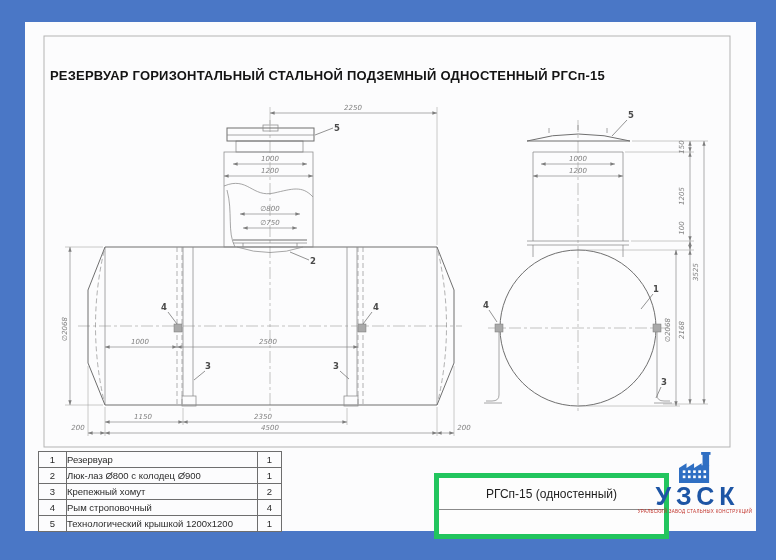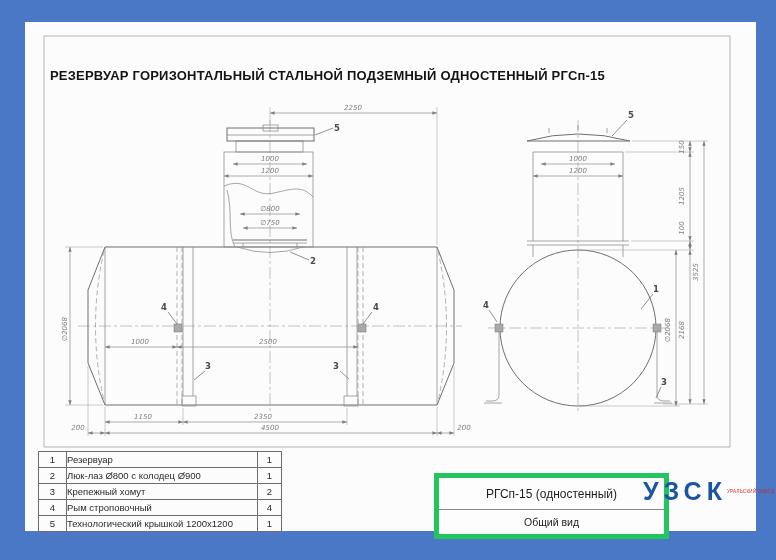--- a/index.html
+++ b/index.html
@@ -36,21 +36,21 @@
   
   .tblock{position:absolute;left:405px;top:473px;width:225px;height:56px;
           border:5px solid #22c55e;background:#fdfdfd;margin-left:29px;}
   .tblock .r1{height:31px;border-bottom:1px solid #8a8a8a;display:flex;align-items:center;
               justify-content:center;font-size:12px;color:#1e1e1e;}
   .tblock .r2{height:24px;display:flex;align-items:center;justify-content:center;
               font-size:10.5px;color:#1e1e1e;}
 
   
   .logo{position:absolute;left:638px;top:452px;width:114px;height:76px;
-        display:flex;align-items:center;justify-content:flex-start;}
+        display:flex;flex-direction:column;align-items:center;justify-content:flex-start;}
   .logo .abbr{font-size:25px;font-weight:bold;color:#1d55a5;letter-spacing:5px;
               line-height:22px;margin-top:1px;text-indent:5px;}
   .logo .tag{font-size:4.5px;color:#c03028;letter-spacing:.3px;white-space:nowrap;margin-top:2px;}
 </style>
 </head>
 <body>
 
 <div class="sheet"></div>
 
 <svg class="canvas" width="776" height="560" viewBox="0 0 776 560">
@@ -253,21 +253,20 @@
     <tr>
       <td class="num">5</td>
       <td class="nm">Технологический крышкой 1200x1200</td>
       <td class="qty">1</td>
     </tr>
   </tbody>
 </table>
 
 <div class="tblock">
   <div class="r1">РГСп-15 (одностенный)</div>
-  <div class="r2">Общий вид</div>
 </div>
 
 <div class="logo">
   <svg width="44" height="32" viewBox="0 0 44 34">
     <rect x="28.5" y="0" width="10" height="3" fill="#2f6fc3"></rect>
     <rect x="30" y="2" width="7" height="13" fill="#2f6fc3"></rect>
     <path d="M5,33 V17 L13,12 V17 L21,12 V17 L29,12 V14 H37 V33 Z" fill="#2f6fc3"></path>
     <g fill="#ffffff">
       <rect x="9" y="19.5" width="2.8" height="2.8"></rect>
         <rect x="14.5" y="19.5" width="2.8" height="2.8"></rect>

